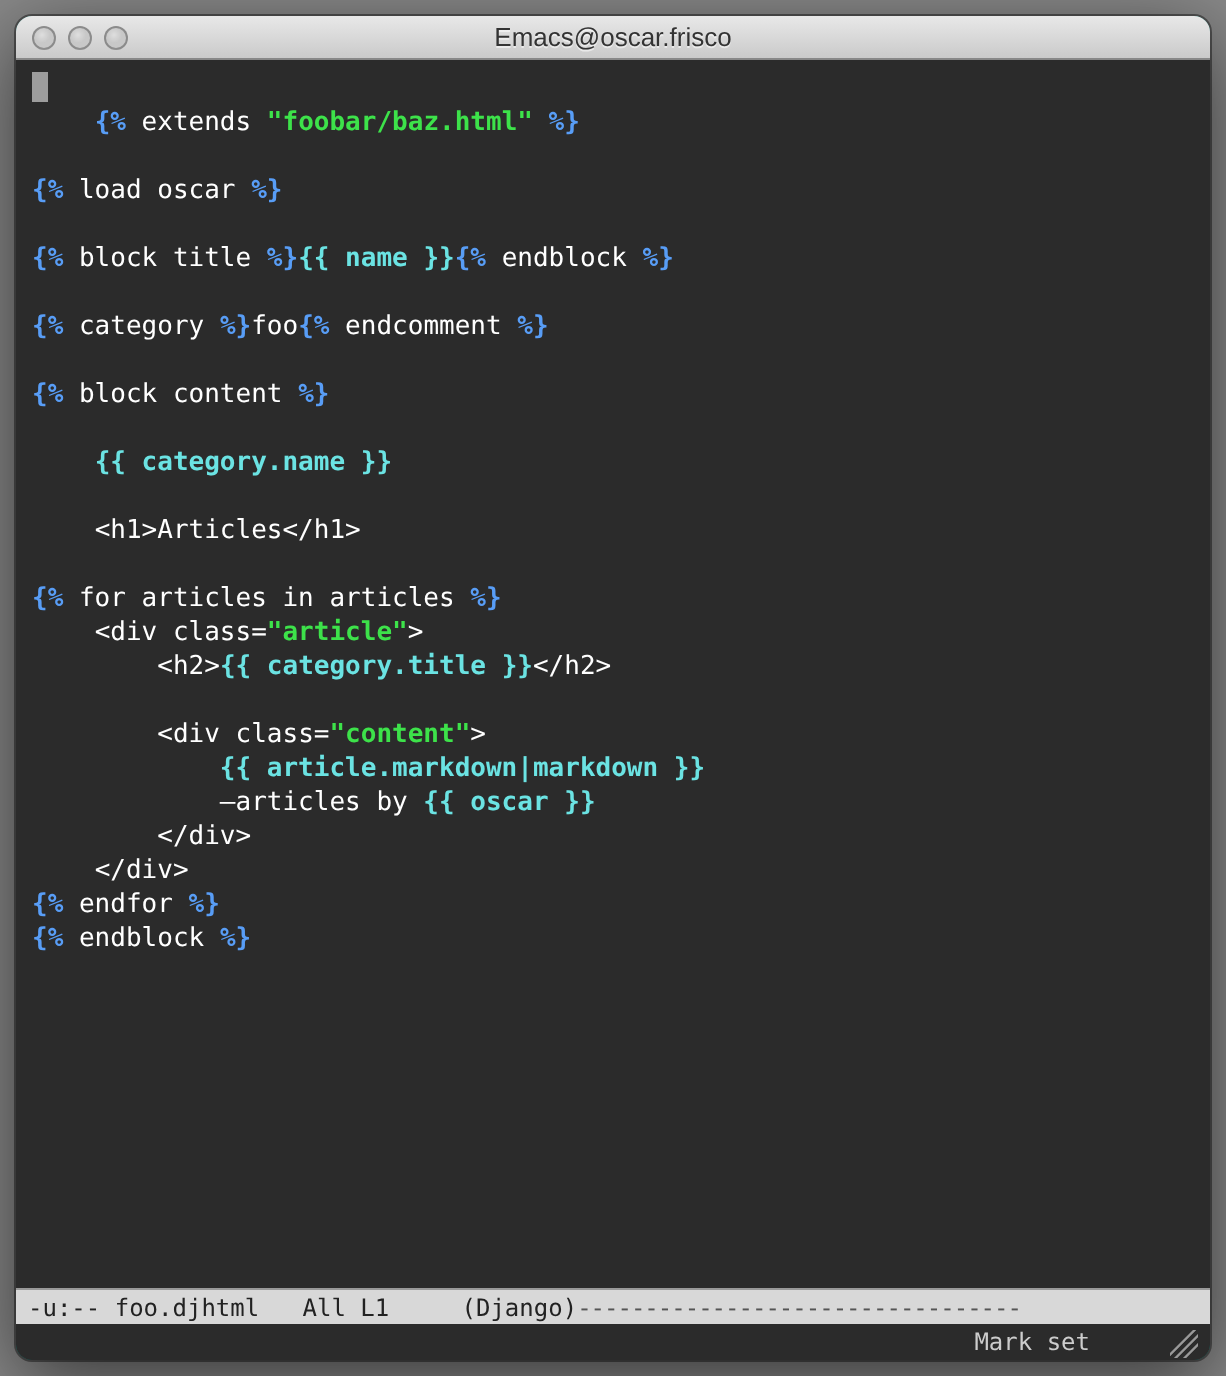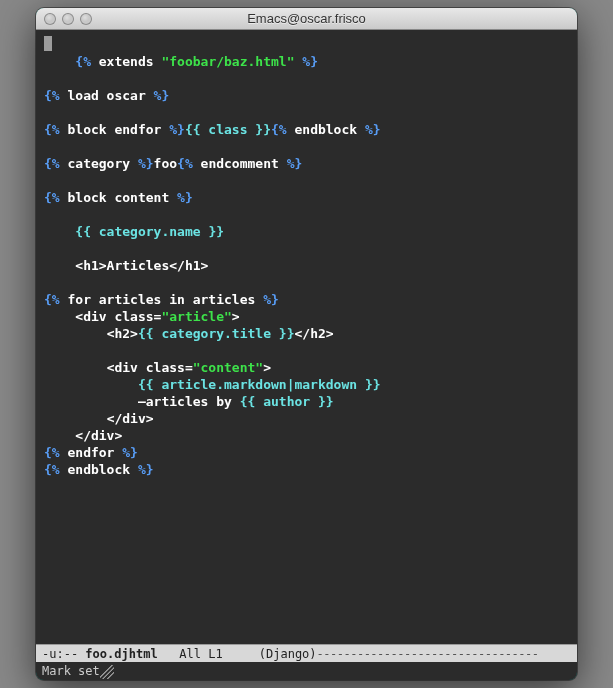--- a/index.html
+++ b/index.html
@@ -5,21 +5,21 @@
 * { margin: 0; padding: 0; box-sizing: border-box; }
 body {
   background: #888;
   font-family: "Lucida Grande", Arial, sans-serif;
   display: flex;
   justify-content: center;
   align-items: flex-start;
   padding: 8px;
 }
 .window {
-  width: 541px;
+  width: 597px;
   height: 672px;
   background: #0f766e;
   border-radius: 8px;
   overflow: hidden;
   box-shadow: 0 10px 40px rgba(0,0,0,0.6), 0 0 0 1px rgba(0,0,0,0.4);
   display: flex;
   flex-direction: column;
 }
 .titlebar {
   height: 22px;
@@ -76,85 +76,86 @@
 }
 .minibuffer {
   height: 18px;
   background: #2b2b2b;
   color: #ccc;
   font-family: "Monaco", "Menlo", "Consolas", monospace;
   font-size: 12px;
   padding: 1px 6px;
   display: flex;
   align-items: center;
-  justify-content: flex-start;
+  justify-content: flex-end;
+  gap: 40px;
 }
 .resize-grip {
   width: 14px;
   height: 14px;
   background:
     linear-gradient(135deg, transparent 40%, #999 42%, #999 46%, transparent 48%,
                             transparent 56%, #999 58%, #999 62%, transparent 64%,
                             transparent 72%, #999 74%, #999 78%, transparent 80%);
   align-self: flex-end;
 }
 
 .tag   { color: #589df6; font-weight: bold; }   
-.kw    { color: #ffffff; font-weight: bold; }   
+.kw    { color: #ffffff; font-weight: normal; }   
 .str   { color: #3de24a; font-weight: bold; }   
 .v     { color: #6be3e3; font-weight: bold; }   
-.txt   { color: #ffffff; font-weight: bold; }   
+.txt   { color: #ffffff; font-weight: normal; }   
 .cursor-mark {
   position: absolute;
   top: 6px;
   left: 8px;
   width: 8px;
   height: 15px;
   background: rgba(170,170,170,0.9);
   z-index: 2;
 }
 .dashfill { color: #555; letter-spacing: -0.5px; }
-.mode-buf { font-weight: bold; }
+.mode-buf { font-weight: normal; }
 </style>
 </head>
 <body>
 
 <div class="window">
 
   <div class="titlebar">
     <div class="traffic-lights">
       <div class="light"></div>
       <div class="light"></div>
       <div class="light"></div>
     </div>
     <div class="title-text">Emacs@oscar.frisco</div>
   </div>
 
   <div class="editor">
     <div class="cursor-mark"></div><span class="tag">{%</span><span class="kw"> extends </span><span class="str">"foobar/baz.html"</span><span class="tag"> %}</span>
 
 <span class="tag">{%</span><span class="kw"> load oscar </span><span class="tag">%}</span>
 
-<span class="tag">{%</span><span class="kw"> block endfor </span><span class="tag">%}</span><span class="v">{{</span><span class="v"> class </span><span class="v">}}</span><span class="tag">{%</span><span class="kw"> endblock </span><span class="tag">%}</span>
+<span class="tag">{%</span><span class="kw"> block title </span><span class="tag">%}</span><span class="v">{{</span><span class="v"> name </span><span class="v">}}</span><span class="tag">{%</span><span class="kw"> endblock </span><span class="tag">%}</span>
 
 <span class="tag">{%</span><span class="kw"> category </span><span class="tag">%}</span><span class="txt">foo</span><span class="tag">{%</span><span class="kw"> endcomment </span><span class="tag">%}</span>
 
 <span class="tag">{%</span><span class="kw"> block content </span><span class="tag">%}</span>
 
 <span>    </span><span class="v">{{</span><span class="v"> category.name </span><span class="v">}}</span>
 
 <span>    </span><span class="txt">&lt;h1&gt;Articles&lt;/h1&gt;</span>
 
 <span class="tag">{%</span><span class="kw"> for articles in articles </span><span class="tag">%}</span>
 <span>    </span><span class="txt">&lt;div class=</span><span class="str">"article"</span><span class="txt">&gt;</span>
 <span>        </span><span class="txt">&lt;h2&gt;</span><span class="v">{{</span><span class="v"> category.title </span><span class="v">}}</span><span class="txt">&lt;/h2&gt;</span>
 
 <span>        </span><span class="txt">&lt;div class=</span><span class="str">"content"</span><span class="txt">&gt;</span>
 <span>            </span><span class="v">{{</span><span class="v"> article.markdown|markdown </span><span class="v">}}</span>
-<span>            </span><span class="txt">—articles by </span><span class="v">{{</span><span class="v"> author </span><span class="v">}}</span>
+<span>            </span><span class="txt">—articles by </span><span class="v">{{</span><span class="v"> oscar </span><span class="v">}}</span>
 <span>        </span><span class="txt">&lt;/div&gt;</span>
 <span>    </span><span class="txt">&lt;/div&gt;</span>
 <span class="tag">{%</span><span class="kw"> endfor </span><span class="tag">%}</span>
 <span class="tag">{%</span><span class="kw"> endblock </span><span class="tag">%}</span>
 </div>
 
   <div class="modeline"><span>-u:-- </span><span class="mode-buf">foo.djhtml</span><span>   All L1 </span><span>    (Django)</span><span class="dashfill">---------------------------------</span></div>
 
   <div class="minibuffer">
     <span>Mark set</span>

